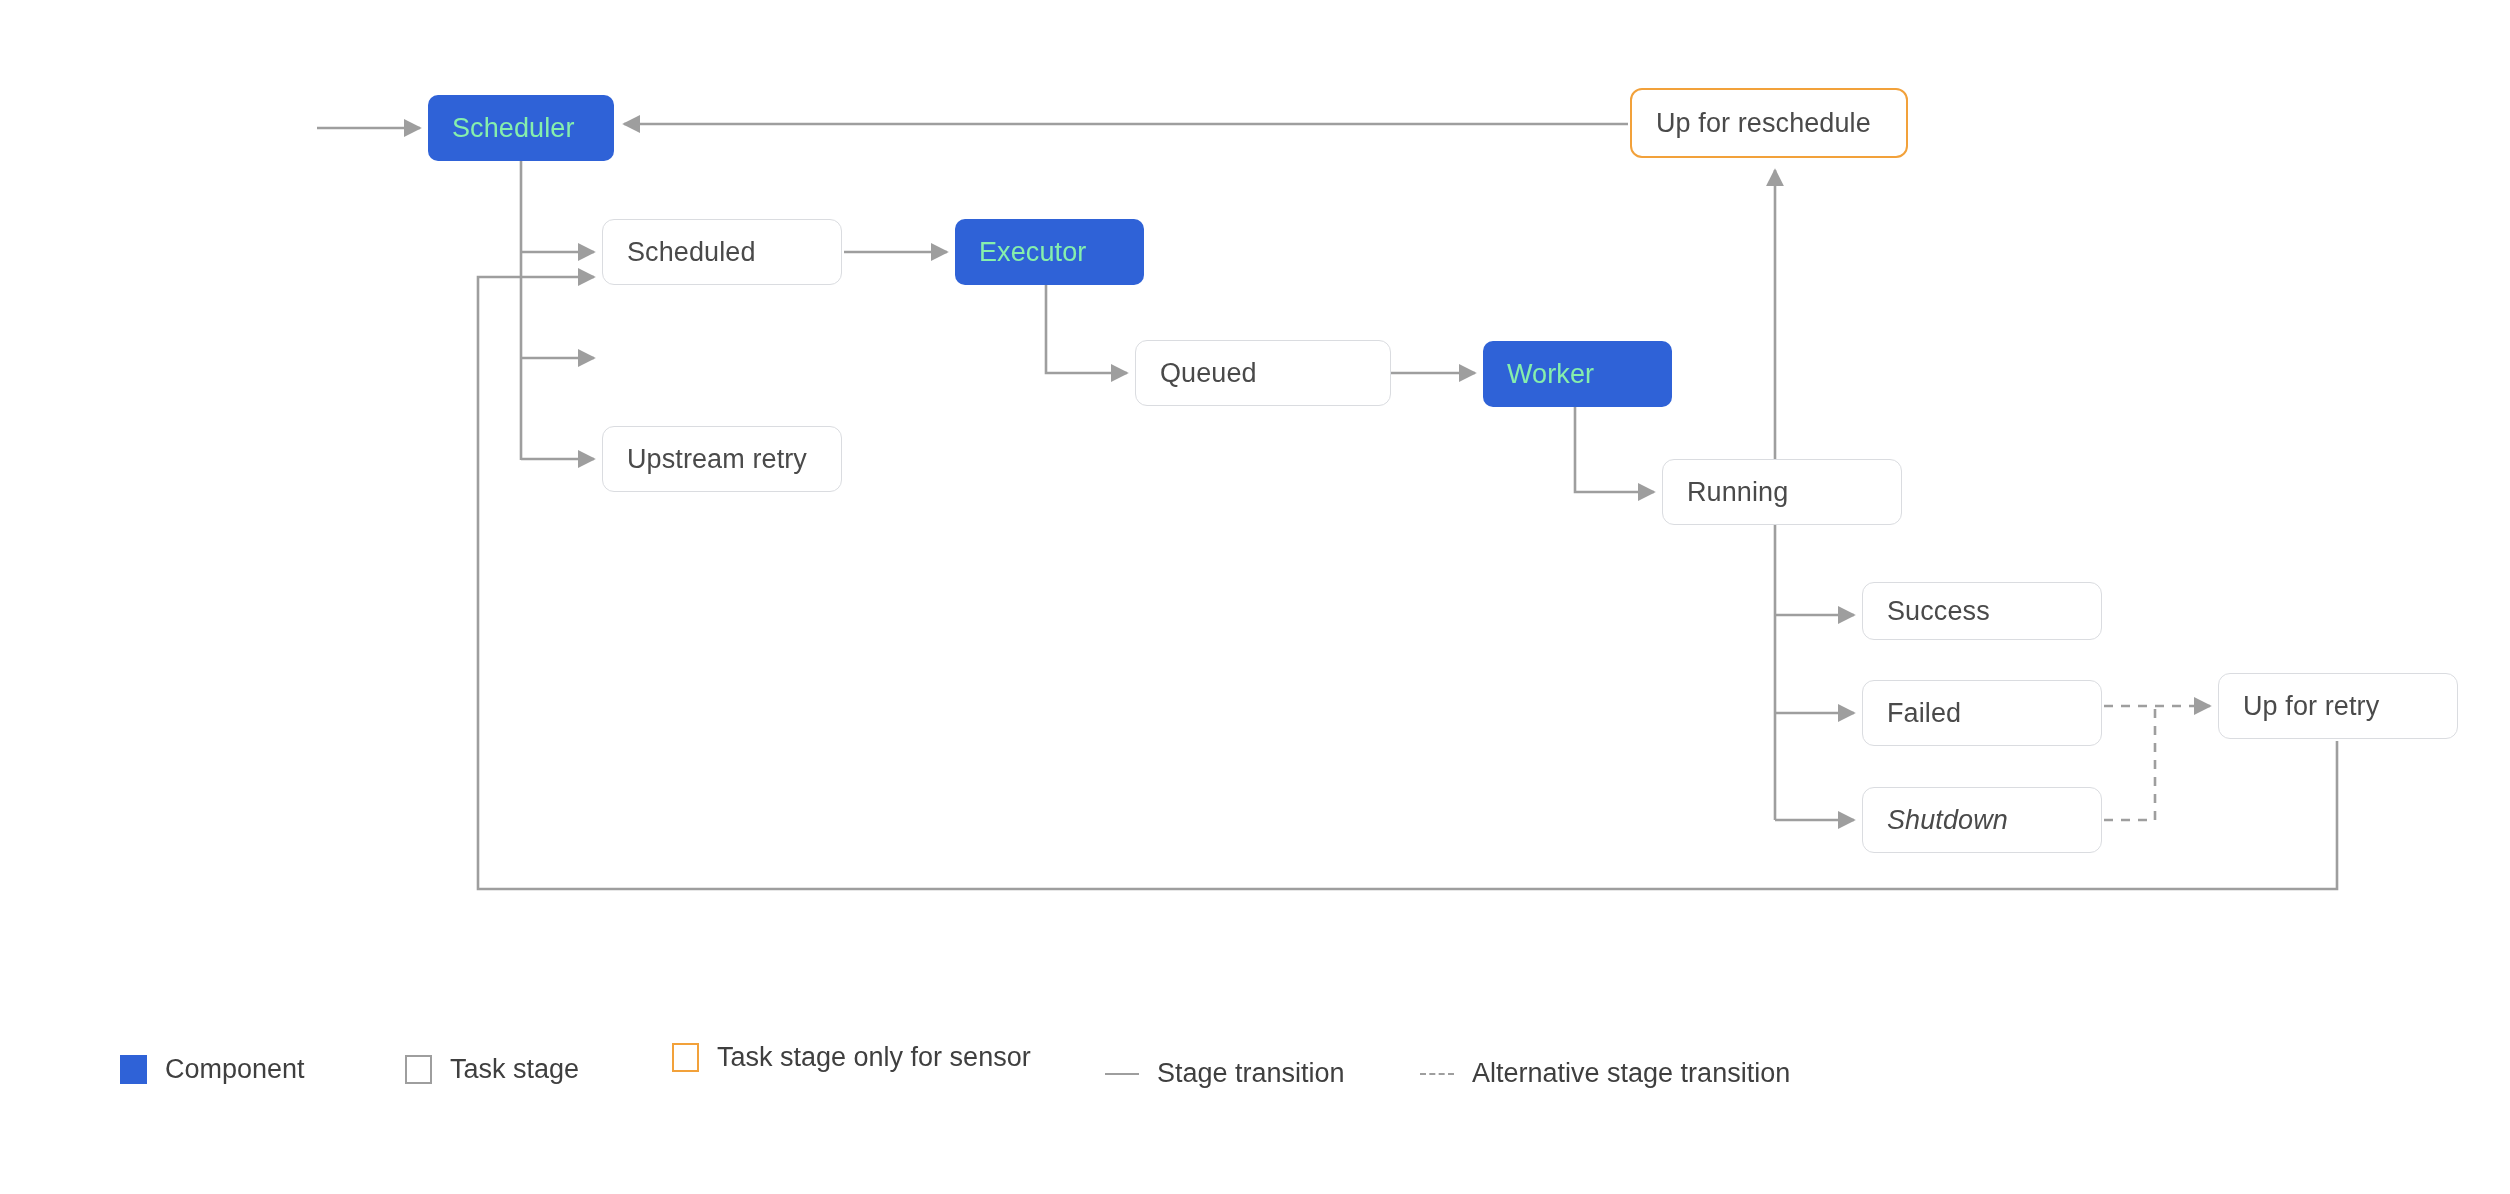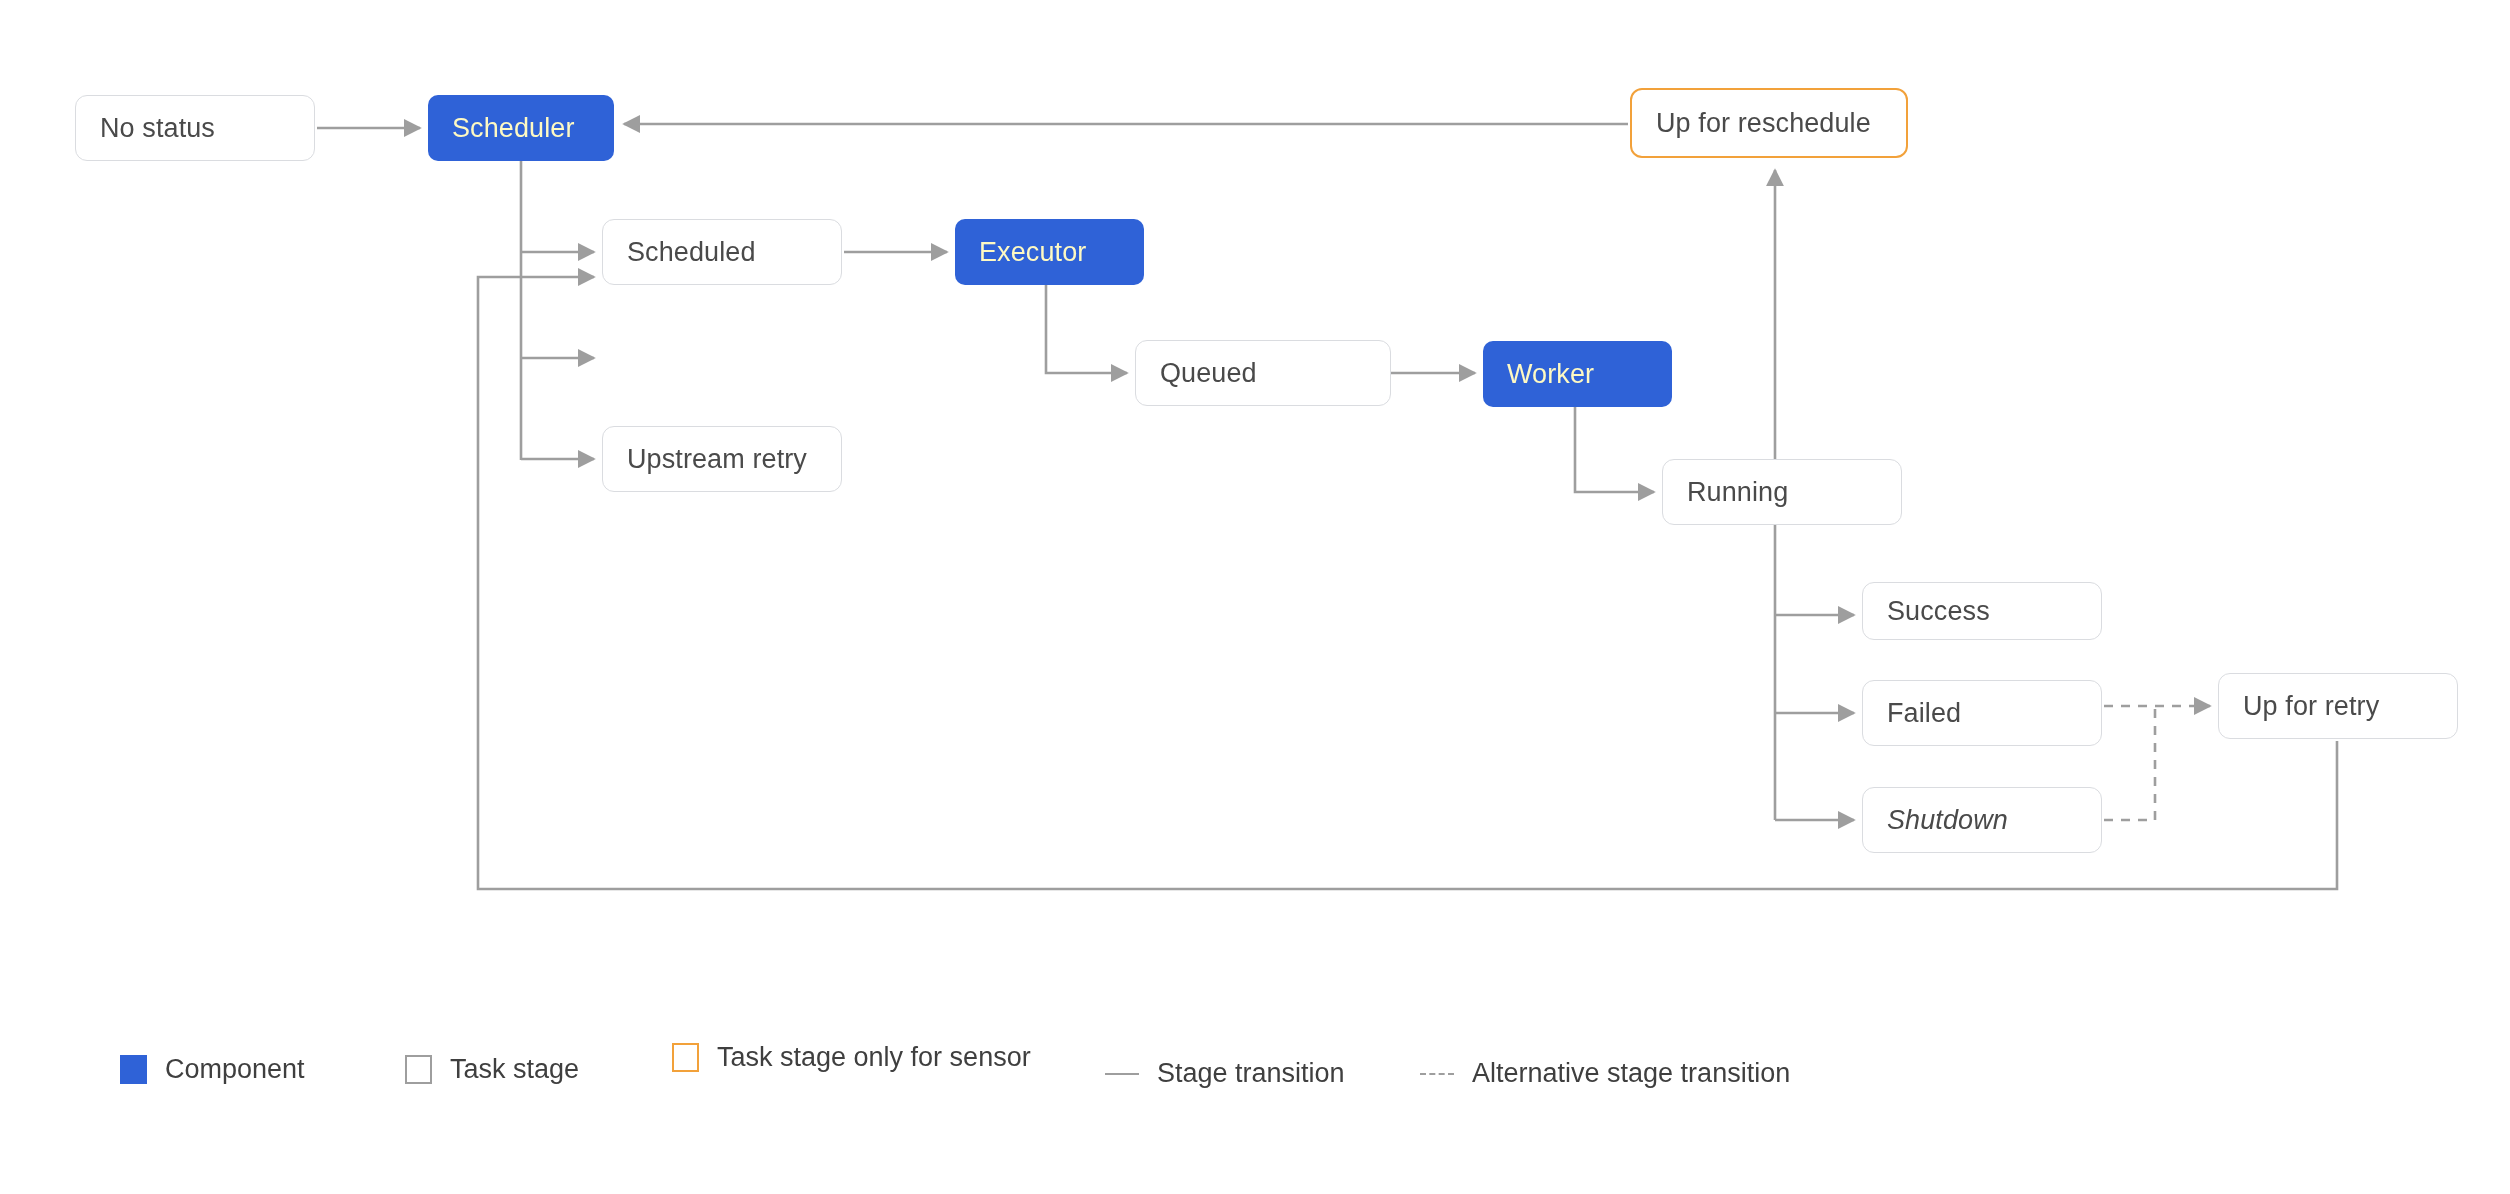--- a/index.html
+++ b/index.html
@@ -45,21 +45,21 @@
     color: #4a4a4a;
   }
   .node.sensor {
     background: #ffffff;
     border: 2.4px solid #f2a13a;
     color: #4a4a4a;
   }
   .node.component {
     background: #2f62d7;
     border: none;
-    color: #fef9c3;
+    color: #86efac;
     border-radius: 10px;
   }
   .legend {
     position: absolute;
     left: 0;
     top: 1025px;
     width: 2510px;
     height: 90px;
   }
   .legend-item {
@@ -152,23 +152,20 @@
 
       <path d="M 1775 820 L 1854 820" marker-end="url(#arrow-r)"></path>
 
       <path stroke-dasharray="9 8" d="M 2104 706 L 2210 706" marker-end="url(#arrow-dash)"></path>
 
       <path stroke-dasharray="9 8" d="M 2104 820 L 2155 820 L 2155 706"></path>
 
     </g>
   </svg>
 
-  <div class="node stage" style="left:75px; top:95px; width:240px; height:66px;">
-    <span>No status</span>
-  </div>
 
   <div class="node component" style="left:428px; top:95px; width:186px; height:66px;">
     <span>Scheduler</span>
   </div>
 
   <div class="node sensor" style="left:1630px; top:88px; width:278px; height:70px;">
     <span>Up for reschedule</span>
   </div>
 
   <div class="node stage" style="left:602px; top:219px; width:240px; height:66px;">

